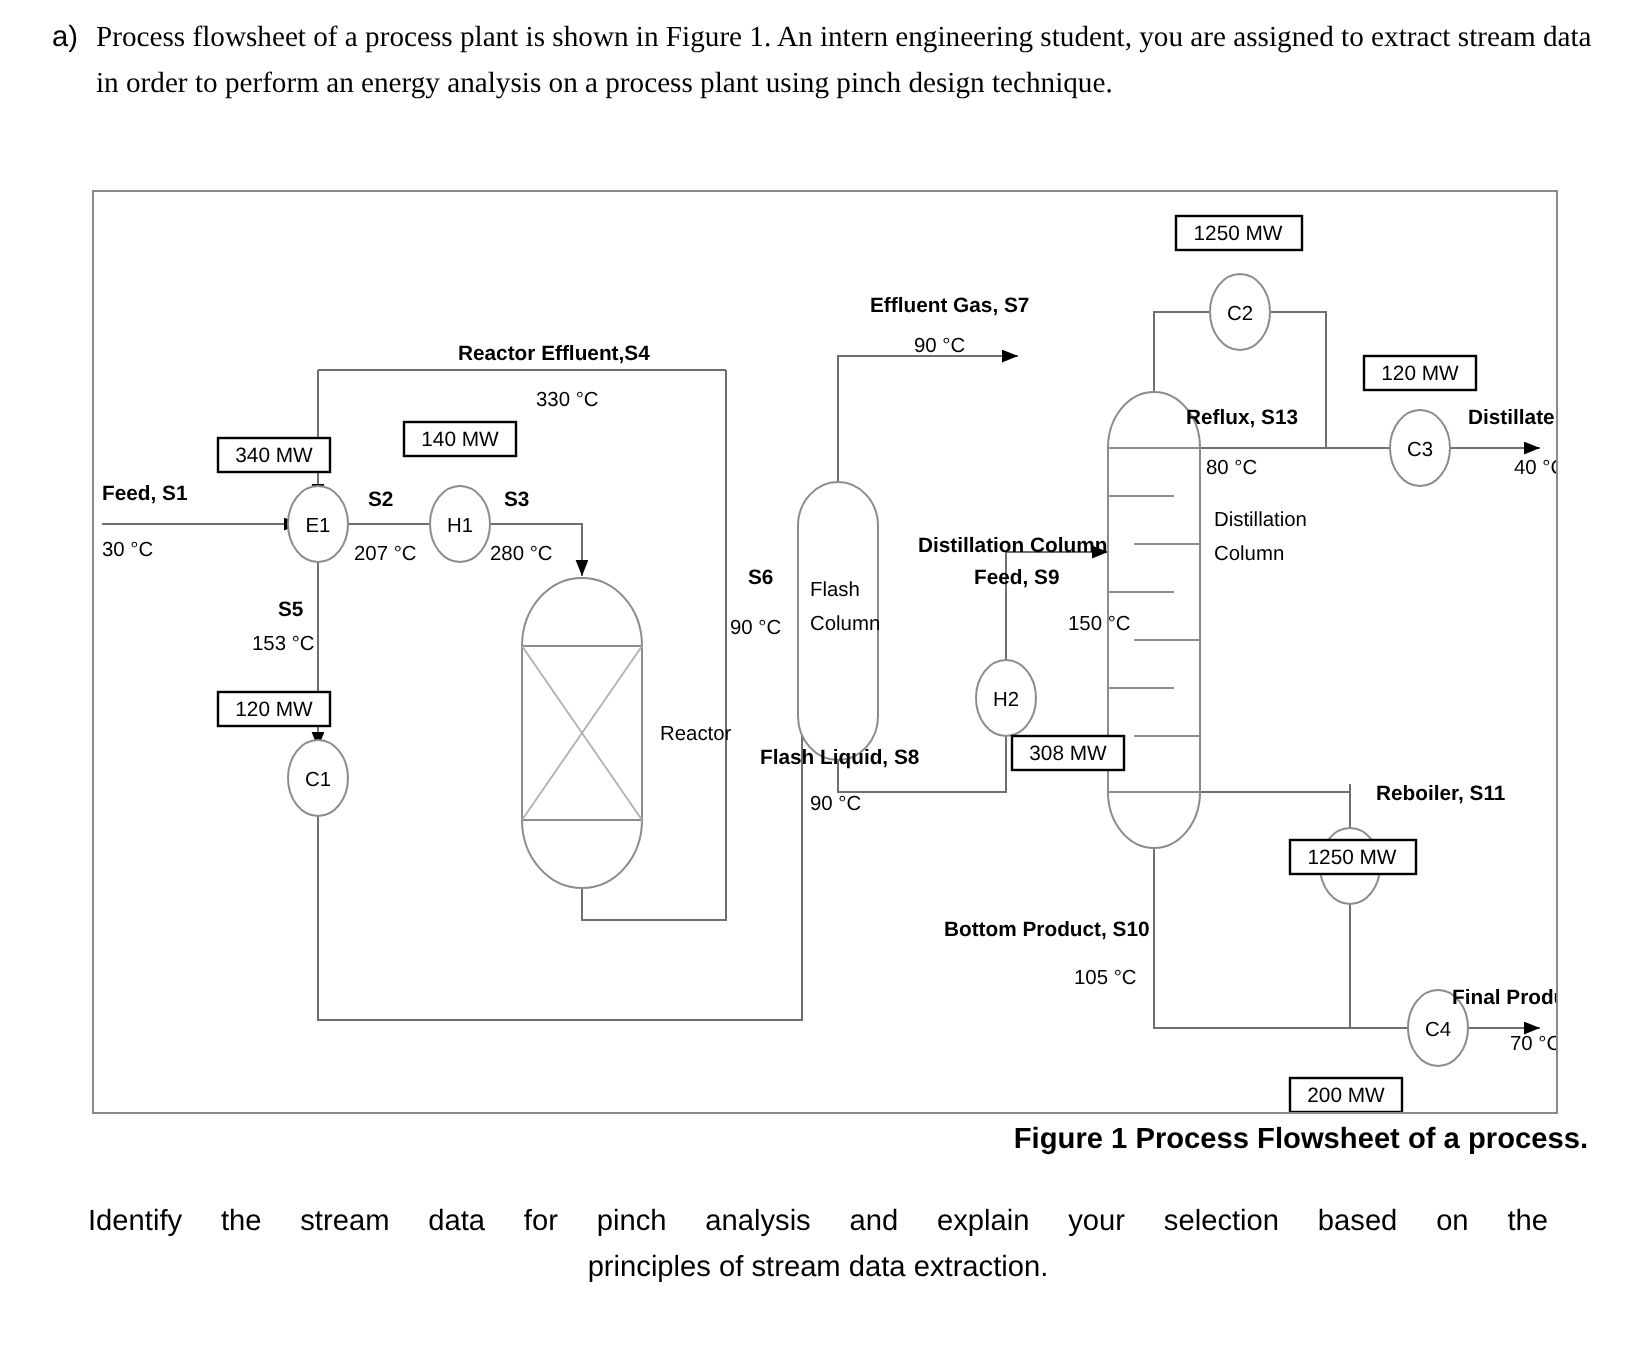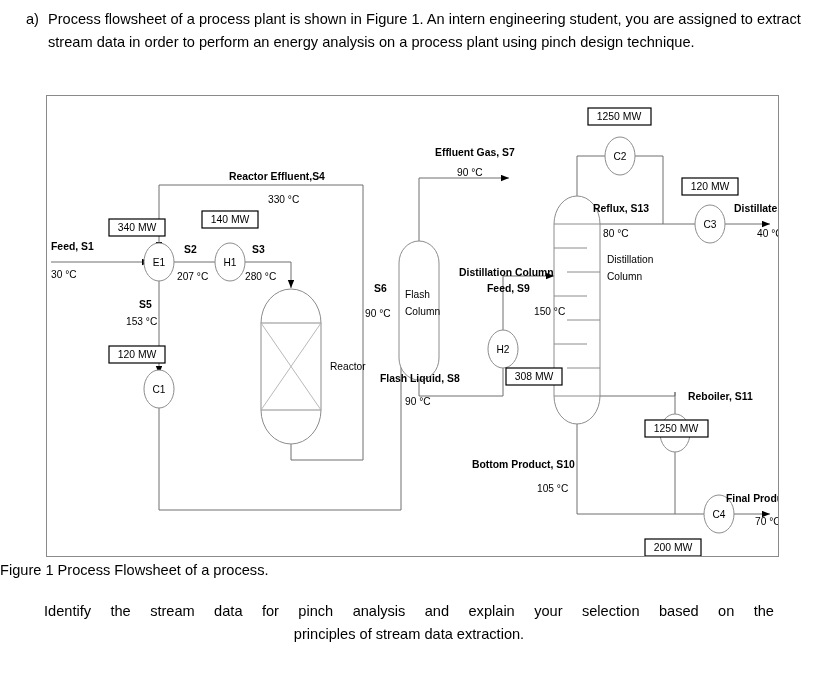--- a/index.html
+++ b/index.html
@@ -30,31 +30,33 @@
     line-height: 1.55;
   }
   .q-intro .marker {
     position: absolute;
     left: 0;
     top: 0;
     width: 22px;
   }
   .q-intro .body {
     margin-left: 22px;
+    font-family: Liberation Serif, serif;
   }
   .q-intro .body p {
     margin: 0;
   }
   .fig-caption {
     position: absolute;
     left: 0;
     top: 562px;
     width: 794px;
-    text-align: left;
+    text-align: right;
     font-size: 14.6px;
+    font-weight: bold;
   }
   .q-tail {
     position: absolute;
     left: 44px;
     top: 600px;
     width: 730px;
     font-size: 14.6px;
     line-height: 1.55;
   }
   .q-tail p {

